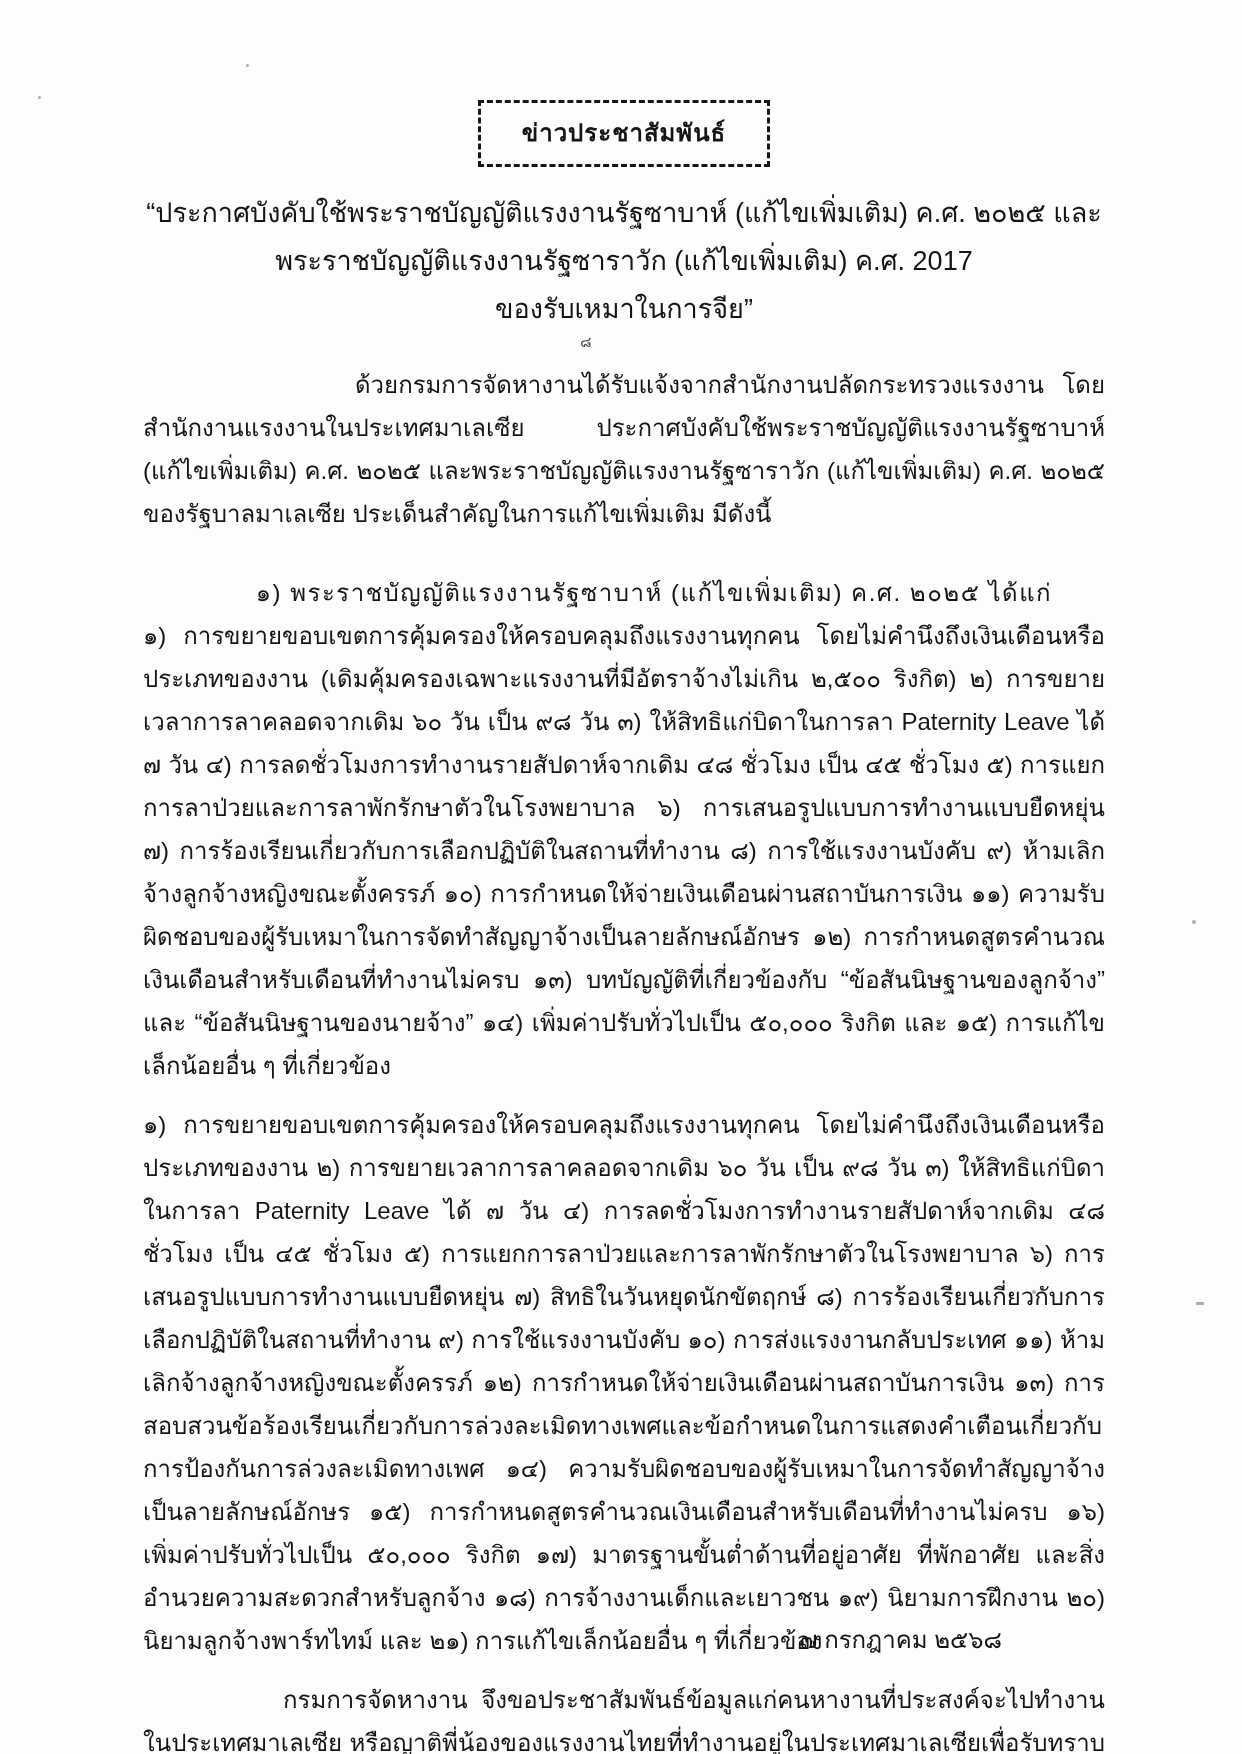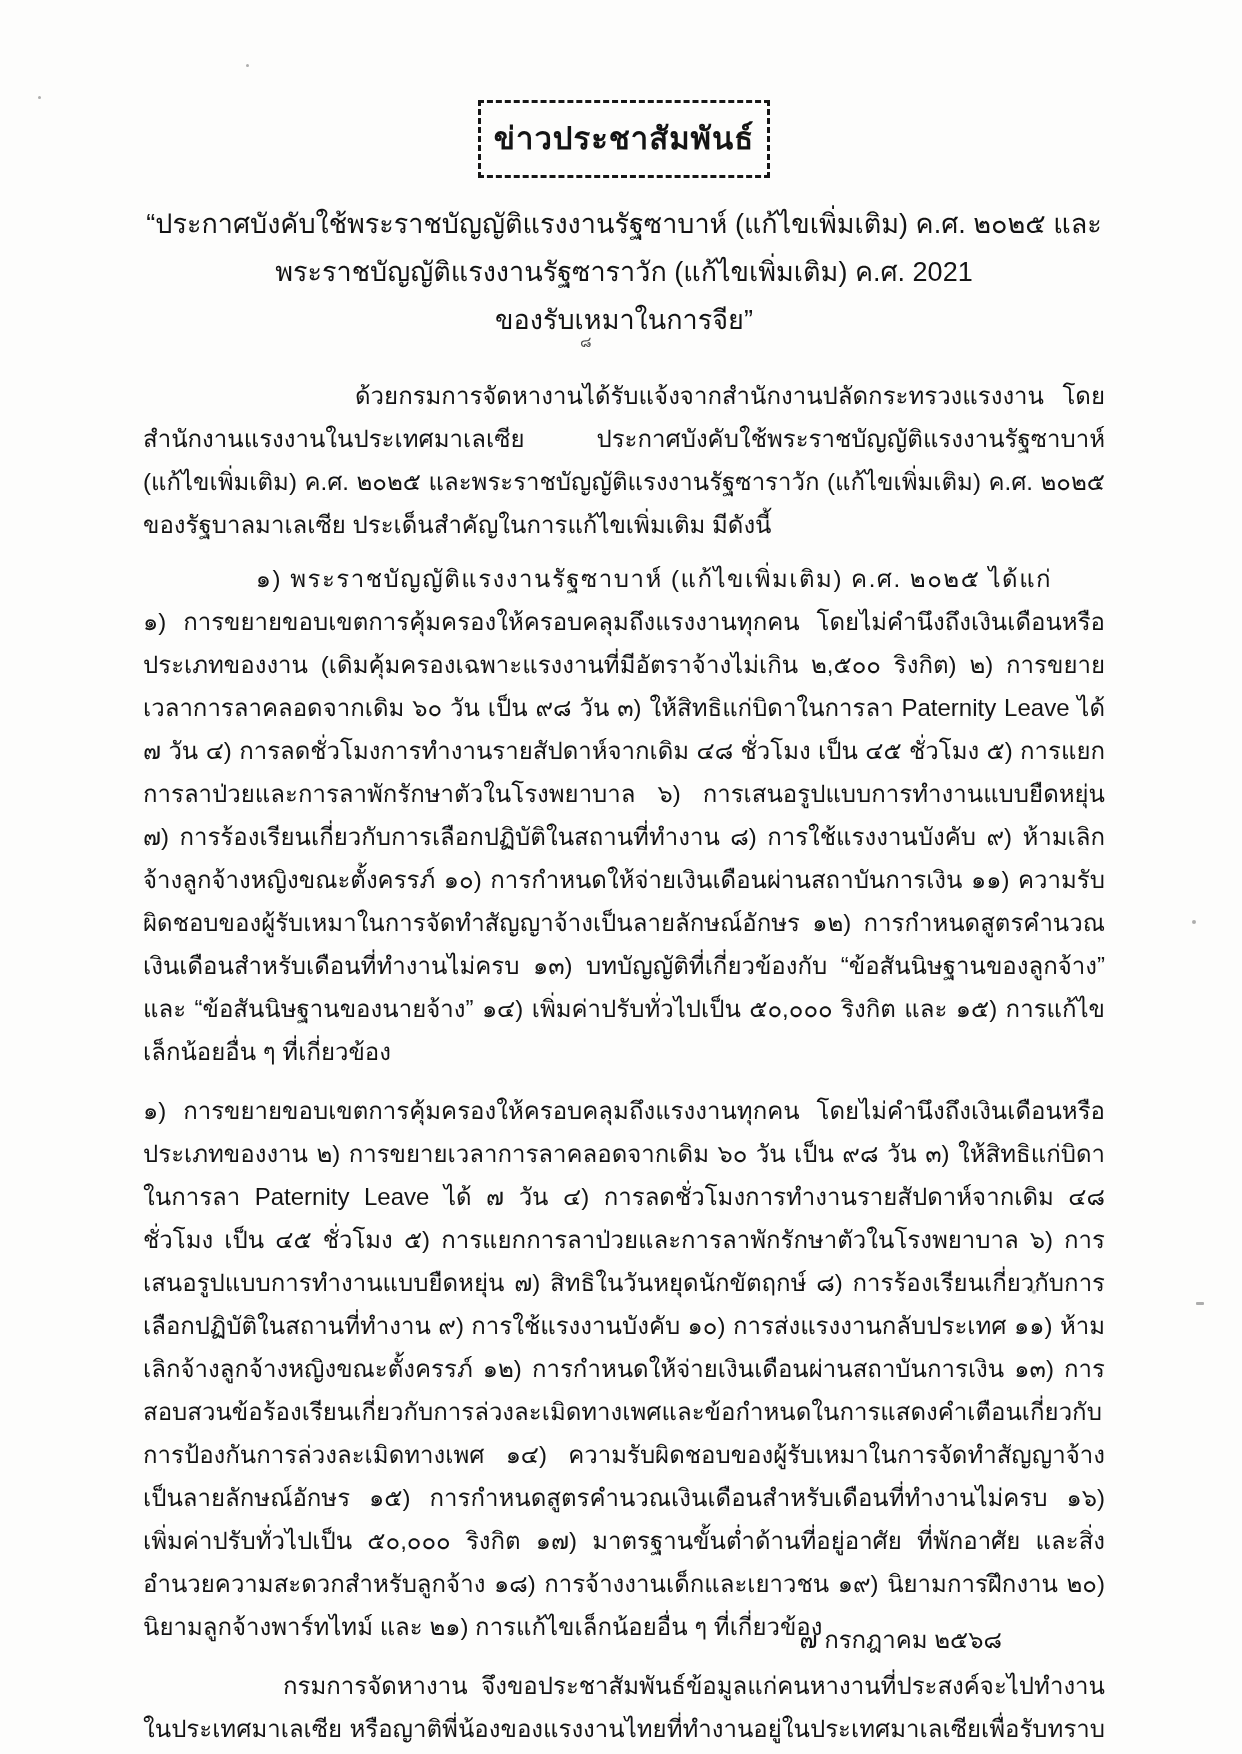--- a/index.html
+++ b/index.html
@@ -19,35 +19,35 @@
   }
   
   .badge-box{
     margin:100px auto 22px auto;
     width:270px;
     border:3px dashed #161616;
     padding:10px 8px 12px 8px;
     text-align:center;
   }
   .badge-box .badge-label{
-    font-size:31px;font-weight:bold;letter-spacing:1px;
+    font-size:24px;font-weight:bold;letter-spacing:1px;
   }
   .doc-title{
     text-align:center;
     font-weight:normal;
     font-size:27px;
     line-height:48px;
     margin-bottom:30px;
   }
   .body-text{
     font-size:24px;
     line-height:43px;
     text-align:justify;
   }
-  .intro{ text-indent:212px; margin-bottom:11px;}
+  .intro{ text-indent:212px; margin-bottom:36px;}
   .sec-heading{
     font-size:24px;
     line-height:43px;
     text-align:center;
     padding-left:60px;
     letter-spacing:1.5px;
     white-space:nowrap;
   }
   .sec-body{ margin-bottom:16px;}
   .closing{ text-indent:140px; margin-top:6px;}
@@ -85,21 +85,21 @@
   <span class="speck" style="left:38px;top:96px;width:3px;height:3px;"></span>
 
   <div class="content">
 
     <div class="badge-box">
       <span class="badge-label">ข่าวประชาสัมพันธ์</span>
     </div>
 
     <div class="doc-title">
       <div>“ประกาศบังคับใช้พระราชบัญญัติแรงงานรัฐซาบาห์ (แก้ไขเพิ่มเติม) ค.ศ. ๒๐๒๕ และ</div>
-      <div>พระราชบัญญัติแรงงานรัฐซาราวัก (แก้ไขเพิ่มเติม) ค.ศ. 2021</div>
+      <div>พระราชบัญญัติแรงงานรัฐซาราวัก (แก้ไขเพิ่มเติม) ค.ศ. 2017</div>
       <div>ของรับเหมาในการจีย”</div>
     </div>
 
     <div class="body-text intro">ด้วยกรมการจัดหางานได้รับแจ้งจากสำนักงานปลัดกระทรวงแรงงาน โดยสำนักงานแรงงานในประเทศมาเลเซีย ประกาศบังคับใช้พระราชบัญญัติแรงงานรัฐซาบาห์ (แก้ไขเพิ่มเติม) ค.ศ. ๒๐๒๕ และพระราชบัญญัติแรงงานรัฐซาราวัก (แก้ไขเพิ่มเติม) ค.ศ. ๒๐๒๕ ของรัฐบาลมาเลเซีย ประเด็นสำคัญในการแก้ไขเพิ่มเติม มีดังนี้</div>
 
     <div class="sec-heading">๑) พระราชบัญญัติแรงงานรัฐซาบาห์ (แก้ไขเพิ่มเติม) ค.ศ. ๒๐๒๕ ได้แก่</div>
 
     <div class="body-text sec-body">๑) การขยายขอบเขตการคุ้มครองให้ครอบคลุมถึงแรงงานทุกคน โดยไม่คำนึงถึงเงินเดือนหรือประเภทของงาน (เดิมคุ้มครองเฉพาะแรงงานที่มีอัตราจ้างไม่เกิน ๒,๕๐๐ ริงกิต) ๒) การขยายเวลาการลาคลอดจากเดิม ๖๐ วัน เป็น ๙๘ วัน ๓) ให้สิทธิแก่บิดาในการลา Paternity Leave ได้ ๗ วัน ๔) การลดชั่วโมงการทำงานรายสัปดาห์จากเดิม ๔๘ ชั่วโมง เป็น ๔๕ ชั่วโมง ๕) การแยกการลาป่วยและการลาพักรักษาตัวในโรงพยาบาล ๖) การเสนอรูปแบบการทำงานแบบยืดหยุ่น ๗) การร้องเรียนเกี่ยวกับการเลือกปฏิบัติในสถานที่ทำงาน ๘) การใช้แรงงานบังคับ ๙) ห้ามเลิกจ้างลูกจ้างหญิงขณะตั้งครรภ์ ๑๐) การกำหนดให้จ่ายเงินเดือนผ่านสถาบันการเงิน ๑๑) ความรับผิดชอบของผู้รับเหมาในการจัดทำสัญญาจ้างเป็นลายลักษณ์อักษร ๑๒) การกำหนดสูตรคำนวณเงินเดือนสำหรับเดือนที่ทำงานไม่ครบ ๑๓) บทบัญญัติที่เกี่ยวข้องกับ “ข้อสันนิษฐานของลูกจ้าง” และ “ข้อสันนิษฐานของนายจ้าง” ๑๔) เพิ่มค่าปรับทั่วไปเป็น ๕๐,๐๐๐ ริงกิต และ ๑๕) การแก้ไขเล็กน้อยอื่น ๆ ที่เกี่ยวข้อง</div>
 
 

